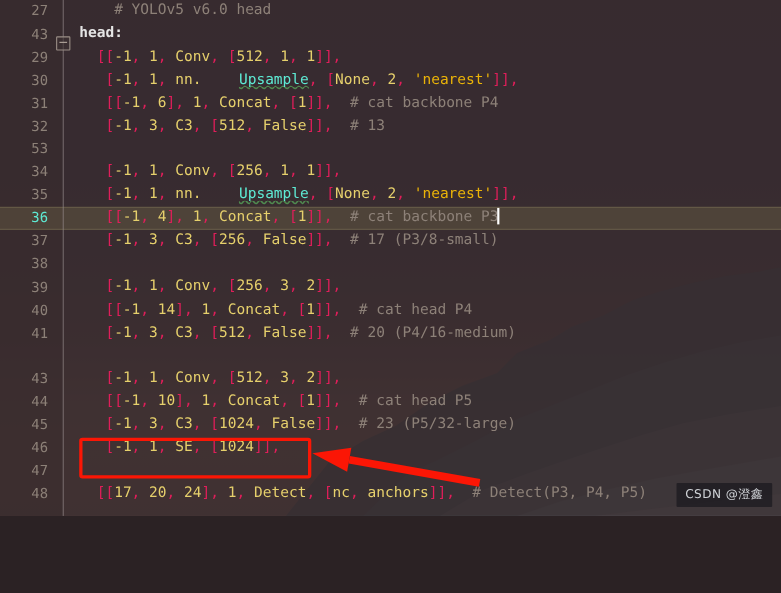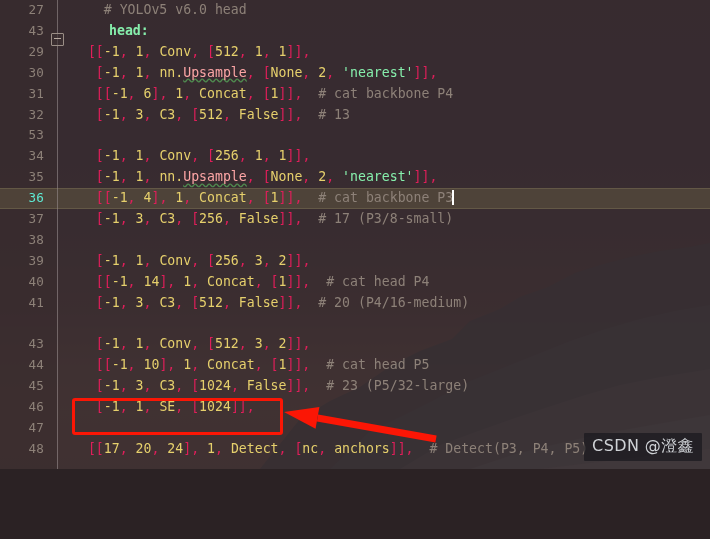--- a/index.html
+++ b/index.html
@@ -101,27 +101,28 @@
   .code {
     position: absolute;
     left: 72px;
     top: 0;
   }
 
   
   .t-punct  { color: #e01e5a; }
   .t-num    { color: #e6d06c; }
   .t-ident  { color: #e6d06c; }
-  .t-key    { color: #86efac; font-weight: bold; margin-left: 37px; }
-  .t-str    { color: #86efac; }
+  .t-key    { color: #e5e5e5; font-weight: bold; }
+  .t-str    { color: #eab308; }
   .t-cmt    { color: #8d8178; }
   .t-warn   {
-    color: #fca5a5;
+    color: #5eead4;
     text-decoration: underline wavy #4f8a4f;
     text-decoration-skip-ink: none;
+    margin-left: 34px;
   }
 
   
   .caret {
     display: inline-block;
     width: 1.6px;
     height: 15px;
     background: #ffffff;
     vertical-align: -3px;
     margin-left: -1px;
@@ -171,21 +172,21 @@
   
   .watermark {
     position: absolute;
     z-index: 9;
     right: 8px;
     bottom: 8px;
     padding: 3px 8px 4px 8px;
     background: rgba(20,20,26,0.62);
     color: #cfd2d6;
     font-family: "DejaVu Sans", "Liberation Sans", sans-serif;
-    font-size: 16px;
+    font-size: 11px;
     letter-spacing: 0.4px;
     border-radius: 1px;
   }
 </style>
 </head>
 <body>
 
 <div id="root">
 
   <div class="bg-photo"></div>

